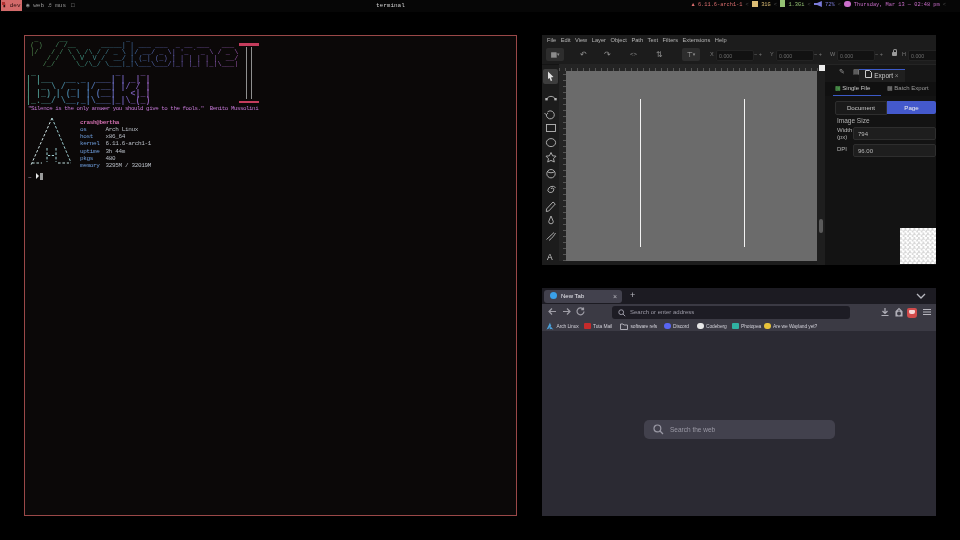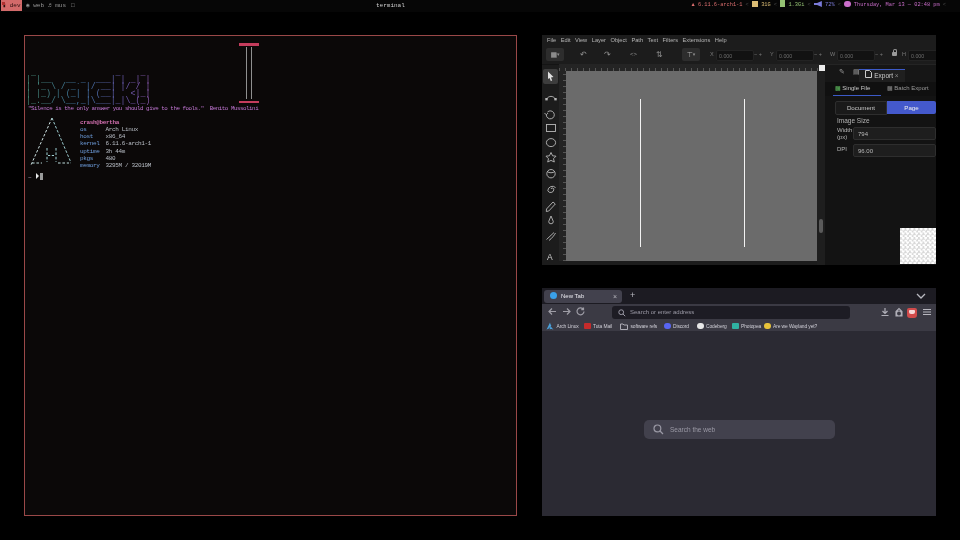--- a/index.html
+++ b/index.html
@@ -14,21 +14,21 @@
 .tag{position:absolute;top:0;height:11px;color:#9a9a9a;font-size:6px;line-height:11px;}
 #wtitle{position:absolute;left:376px;top:0;color:#cfcfcf;font-size:6px;line-height:11px;}
 #status{position:absolute;right:14px;top:0;height:11px;font-size:5.3px;line-height:11px;white-space:nowrap;}
 #status .sep{color:#4a4a4a;}
 .sic{display:inline-block;width:6px;height:6px;vertical-align:-1px;}
 
 #term{position:absolute;left:24px;top:35px;width:491px;height:479px;
   background:#0b0808;border:1px solid #9a4848;}
 #term pre{font-family:"Liberation Mono",monospace;}
 #ban1{left:1px;top:0px;font-size:6.95px;line-height:6.3px;background:linear-gradient(90deg,#568a46 0%,#3c9078 25%,#4472ae 50%,#6e5ab4 75%,#9a54a8 100%);-webkit-background-clip:text;background-clip:text;color:transparent;}
-#ban2{left:1px;top:32.5px;font-size:8.3px;line-height:7.2px;background:linear-gradient(90deg,#468a72 0%,#4278aa 45%,#6c5ab2 80%,#8a58ac 100%);-webkit-background-clip:text;background-clip:text;color:transparent;}
+#ban2{left:1px;top:32.5px;font-size:8.3px;line-height:7.2px;background:linear-gradient(90deg,#468a72 0%,#4278aa 45%,#6c5ab2 80%,#8a58ac 100%);-webkit-background-clip:text;background-clip:text;color:transparent;font-weight:bold;}
 #ibeam{left:214px;top:7px;width:20px;height:60px;}
 #ibtop{position:absolute;left:0;top:0;width:20px;height:2.5px;background:#c43c5c;}
 #ibbot{position:absolute;left:0;bottom:0;width:20px;height:2.5px;background:#c43c5c;}
 #ibl{position:absolute;left:6.5px;top:4px;width:1.2px;height:52px;background:#8f8f8f;}
 #ibr{position:absolute;left:12px;top:4px;width:1.2px;height:52px;background:#8f8f8f;}
 #quote{left:3px;top:69px;font-size:5.8px;letter-spacing:-0.45px;color:#c277d4;white-space:nowrap;}
 #alogo{left:2px;top:81px;}
 #finfo{left:55px;top:83px;}
 #fetchtab{border-collapse:collapse;}
 #fetchtab td{padding:0;font-family:"Liberation Mono",monospace;font-size:6px;line-height:7.15px;letter-spacing:-0.35px;white-space:nowrap;}
@@ -107,20 +107,25 @@
   <div id="tagdev">▮ dev</div>
   <div id="tagdot"></div>
   <div class="tag" style="left:26px;">◉ web</div>
   <div class="tag" style="left:48px;">♬ mus</div>
   <div class="tag" style="left:71px;">□</div>
   <div id="wtitle">terminal</div>
   <div id="status"><span style="color:#dd6f6f;">▲ 6.11.6-arch1-1</span><span class="sep"> &lt; </span><span class="sic" style="background:#dcbd75;"></span><span style="color:#dcbd75;"> 31G</span><span class="sep"> &lt; </span><span class="sic" style="background:#94c173;width:5px;height:7px;"></span><span style="color:#94c173;"> 1.3Gi</span><span class="sep"> &lt; </span><span class="sic" style="background:#7b7bd9;clip-path:polygon(0 35%,40% 35%,100% 0,100% 100%,40% 65%,0 65%);width:8px;"></span><span style="color:#7b7bd9;"> 72%</span><span class="sep"> &lt; </span><span class="sic" style="background:#cb6ecb;border-radius:50%;width:6.5px;height:6.5px;"></span><span style="color:#cb6ecb;"> Thursday, Mar 13 — 02:48 pm</span><span class="sep"> &lt;</span></div>
 </div>
 
 <div id="term">
+  <pre class="abs" id="ban1">  _     __              _                          
+ ( )   / /__      _____| | ___ ___  _ __ ___   ___ 
+ |/   / / \ \ /\ / / _ \ |/ __/ _ \| '_ ` _ \ / _ \
+     / /   \ V  V /  __/ | (_| (_) | | | | | |  __/
+    /_/     \_/\_/ \___|_|\___\___/|_| |_| |_|\___|</pre>
   <pre class="abs" id="ban2"> _                _    _ 
 | |__   __ _  ___| | _| |
 | '_ \ / _` |/ __| |/ / |
 | |_) | (_| | (__|   &lt;|_|
 |_.__/ \__,_|\___|_|\_(_)</pre>
   <div class="abs" id="ibeam">
         <div id="ibtop"></div>
         <div id="ibl"></div>
         <div id="ibr"></div>
         <div id="ibbot"></div>

